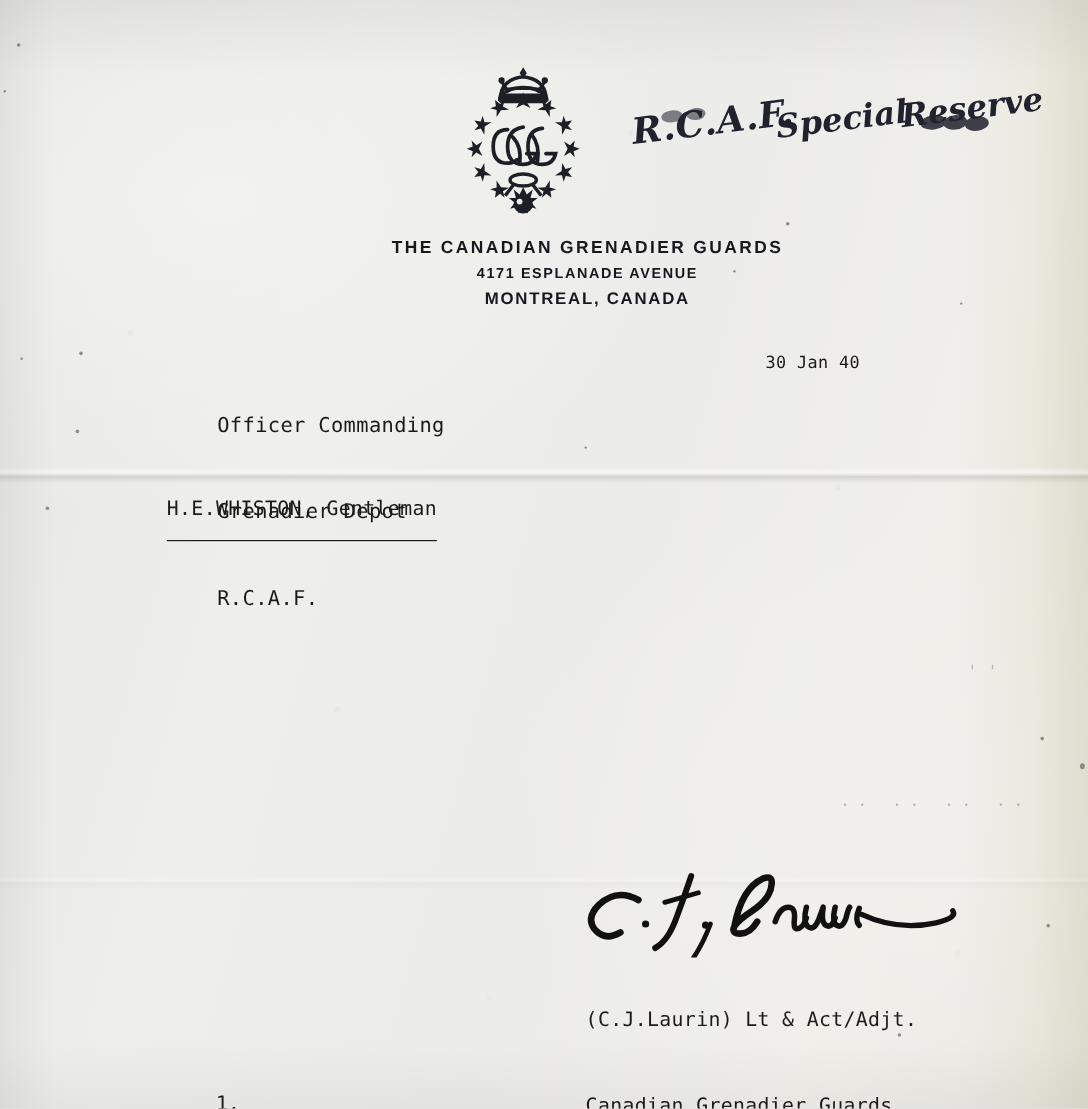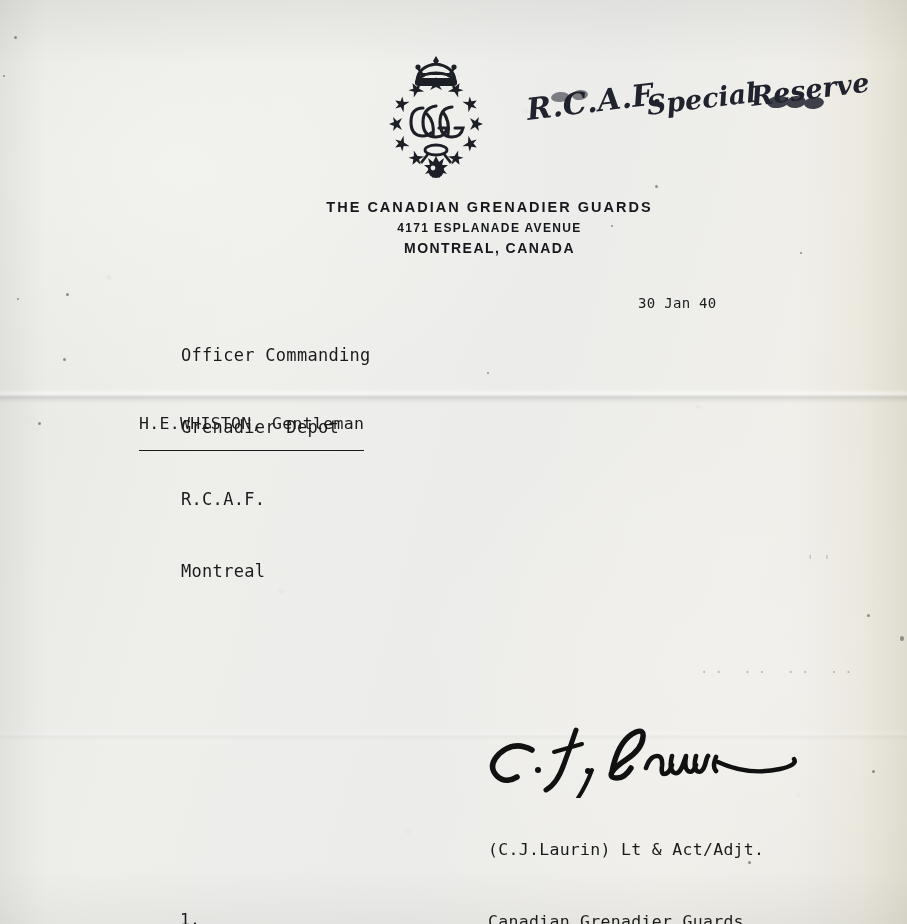--- a/index.html
+++ b/index.html
@@ -313,21 +313,20 @@
   </div>
 
   <div class="lh lh-name">THE CANADIAN GRENADIER GUARDS</div>
   <div class="lh lh-addr">4171 ESPLANADE AVENUE</div>
   <div class="lh lh-city">MONTREAL, CANADA</div>
 
   <div class="type addr-block">
     <div>Officer Commanding</div>
     <div>Grenadier Depot</div>
     <div>R.C.A.F.</div>
-    <div>Montreal</div>
   </div>
   <div class="type date-line">30 Jan 40</div>
 
   <div class="type subject">H.E.WHISTON, Gentleman</div>
 
   <div class="item" style="top:455px;">
     <div class="item-num" style="top:455px;">1.</div>
     <div class="item-body" style="top:455px;">
       
       

